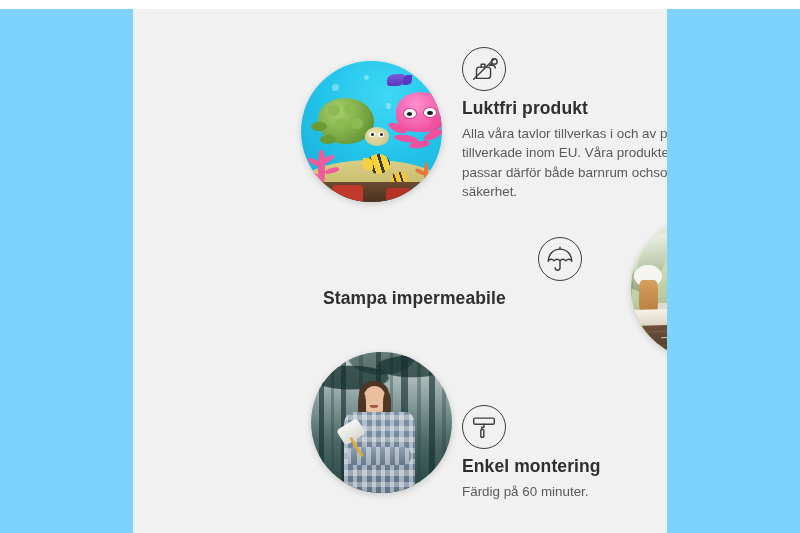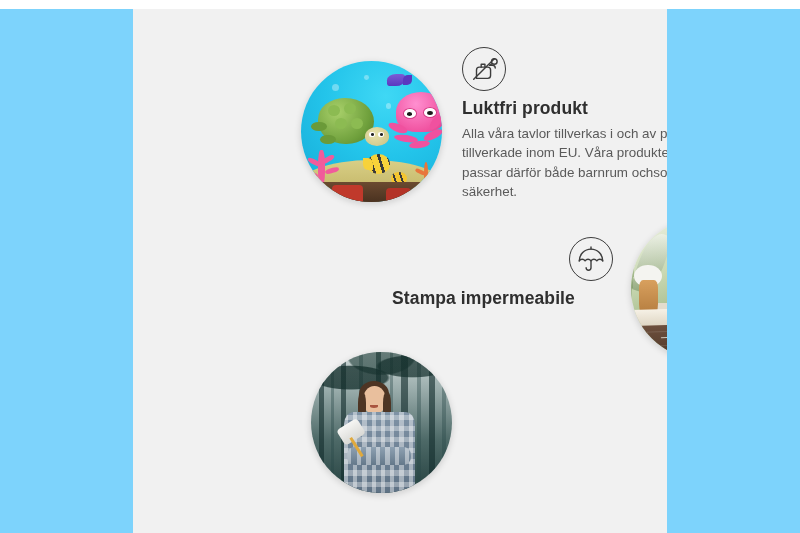--- a/index.html
+++ b/index.html
@@ -161,21 +161,21 @@
     color:#2f2f2f;font-size:17.5px;font-weight:bold;letter-spacing:.1px;
     margin:7px 0 5px 0;line-height:1.2;
   }
   .f-body{
     color:#5a5a5a;font-size:13.4px;line-height:1.45;margin:0;
   }
 
   
   #feature-odourless{left:329px;top:38px;width:300px;}
   
-  #feature-waterproof{left:221px;top:228px;width:259px;text-align:center;}
+  #feature-waterproof{left:190px;top:228px;width:259px;text-align:left;}
   #feature-waterproof .icon-wrap{display:flex;justify-content:flex-end;}
   
   #feature-mounting{left:329px;top:396px;width:280px;}
 
   svg{display:block;}
 </style>
 </head>
 <body>
 
 <div class="stage">
@@ -318,15 +318,28 @@
             <path d="M3.5 18C3.5 11.1 9.1 5.5 16 5.5S28.5 11.1 28.5 18"></path>
             <path d="M3.5 18c1.6-2.4 4.6-2.4 6.2 0 1.6-2.4 4.6-2.4 6.3 0 1.6-2.4 4.6-2.4 6.2 0 1.7-2.4 4.7-2.4 6.3 0"></path>
             <path d="M16 5.5V3.2"></path>
             <path d="M16 18v7.4a2.6 2.6 0 0 1-5.2 0"></path>
           </svg>
         </div>
       </div>
       <div class="f-title">Stampa impermeabile</div>
     </div>
 
+    <div class="feature" id="feature-mounting">
+      <div class="icon-wrap">
+        <div class="icon-circle">
+          <svg width="30" height="30" viewBox="0 0 32 32" fill="none" stroke="#3d3d3d" stroke-width="1.5" stroke-linecap="round" stroke-linejoin="round" aria-hidden="true">
+            <rect x="5" y="6.5" width="22" height="6.5" rx="1.6"></rect>
+            <path d="M16 13v3.2h-2.4v2.4"></path>
+            <rect x="12.6" y="18.6" width="3.2" height="8.4" rx="0.9"></rect>
+          </svg>
+        </div>
+      </div>
+      <div class="f-title">Enkel montering</div>
+      <p class="f-body">Färdig på 60 minuter.</p>
+    </div>
 
   </div>
 </div>
 
 </body></html>

